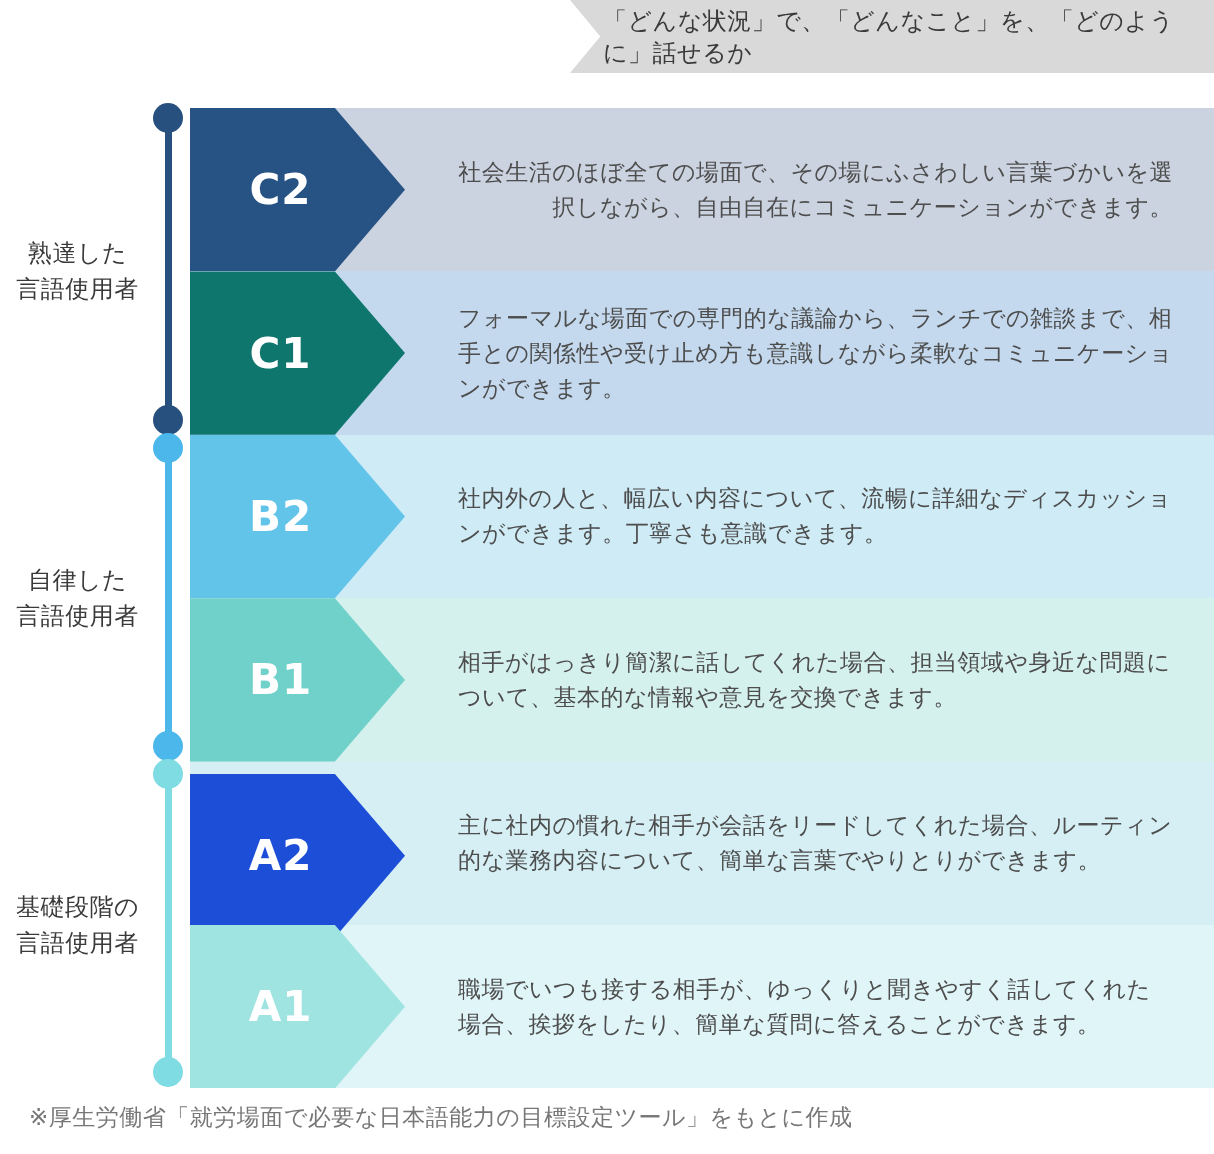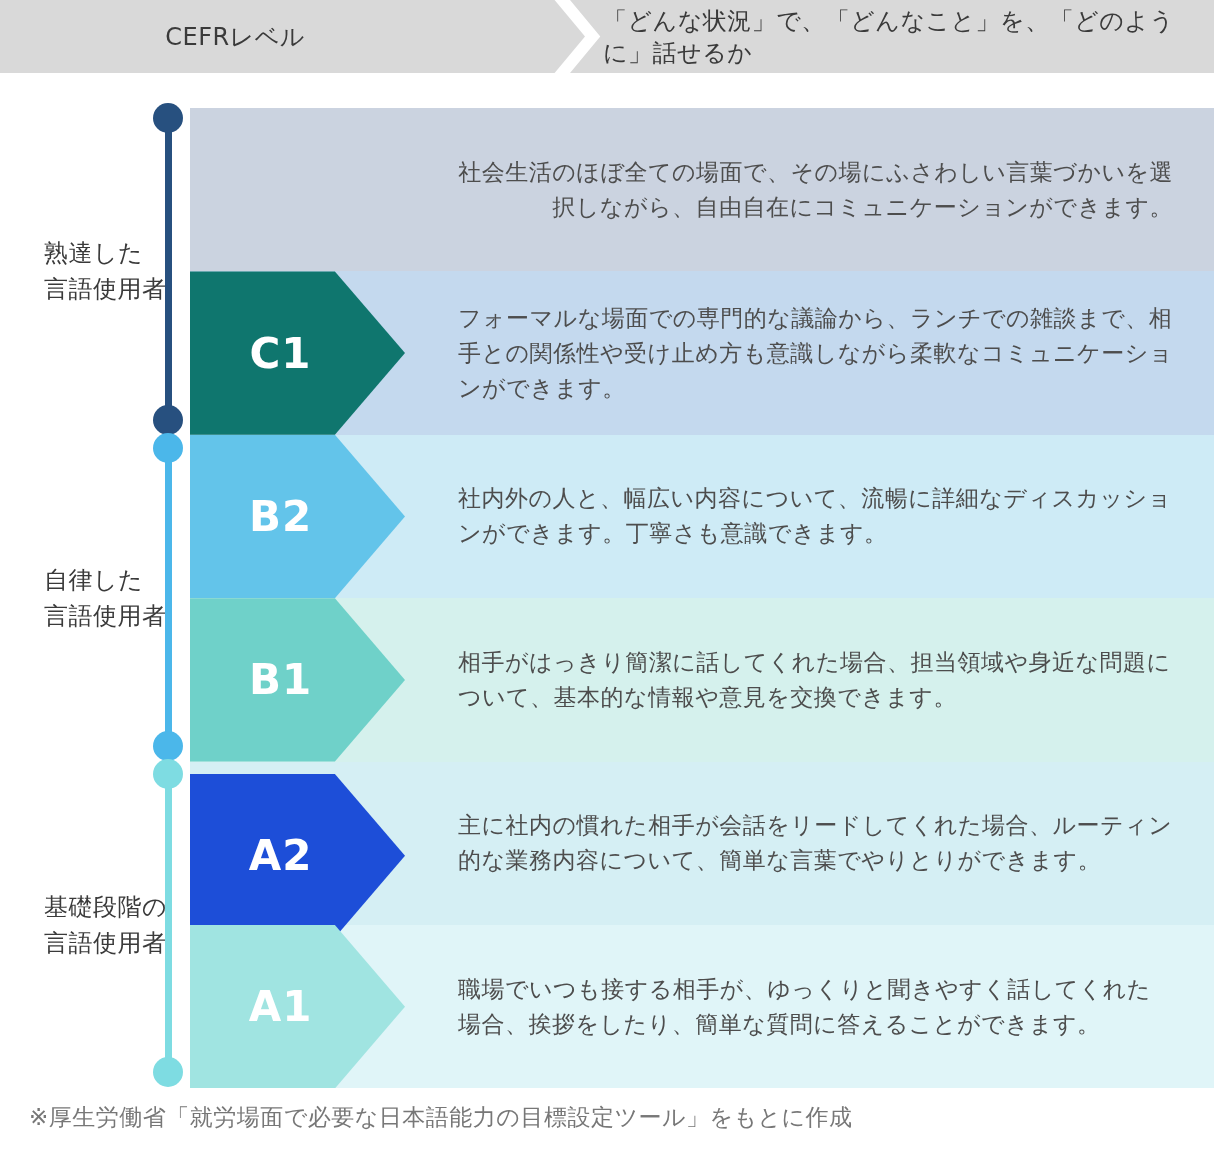--- a/index.html
+++ b/index.html
@@ -21,23 +21,22 @@
   .hdr-right{
     position:absolute;left:570px;top:0;width:644px;height:73px;
     clip-path:polygon(0 0,100% 0,100% 100%,0 100%,4.7% 50%);
     display:flex;align-items:center;
   }
   .hdr-text{font-size:24px;color:#3a3a3a;letter-spacing:0.5px;}
   .hdr-right .hdr-text{padding-left:33px;}
   
   .grp-label{
     position:absolute;left:0;width:155px;
-    text-align:left;font-size:24px;line-height:36px;color:#3a3a3a;
+    text-align:center;font-size:24px;line-height:36px;color:#3a3a3a;
     letter-spacing:0.5px;
-    margin-left:44px;
   }
   
   .tl-line{position:absolute;left:164.5px;width:7px;border-radius:4px;}
   .tl-dot{position:absolute;left:153px;width:30px;height:30px;border-radius:50%;}
   
   .row{
     position:absolute;left:190px;width:1024px;height:163.4px;
     display:flex;align-items:center;
   }
   .row-desc{
@@ -57,25 +56,20 @@
   .footer-note{
     position:absolute;left:5px;top:1102px;
     font-size:23px;color:#777777;letter-spacing:0.5px;margin-left:24px;
   }
 </style>
 </head>
 <body>
 
 <div id="canvas">
 
-  <div class="hdr-left" style="background: rgb(217, 217, 217);">
-    <div class="hdr-left-inner">
-      <span class="hdr-text">CEFRレベル</span>
-    </div>
-  </div>
   <div class="hdr-right" style="background: rgb(217, 217, 217);">
     <span class="hdr-text">「どんな状況」で、「どんなこと」を、「どのように」話せるか</span>
   </div>
 
   <div class="row" style="top: 108px; background: rgb(203, 211, 224); text-align: right;">
     <div class="row-desc">社会生活のほぼ全ての場面で、その場にふさわしい言葉づかいを選択しながら、自由自在にコミュニケーションができます。</div>
   </div>
   <div class="row" style="top: 271.4px; background: rgb(196, 217, 238);">
     <div class="row-desc">フォーマルな場面での専門的な議論から、ランチでの雑談まで、相手との関係性や受け止め方も意識しながら柔軟なコミュニケーションができます。</div>
   </div>
@@ -85,20 +79,23 @@
   <div class="row" style="top: 598.2px; background: rgb(213, 241, 237);">
     <div class="row-desc">相手がはっきり簡潔に話してくれた場合、担当領域や身近な問題について、基本的な情報や意見を交換できます。</div>
   </div>
   <div class="row" style="top: 761.6px; background: rgb(213, 239, 244);">
     <div class="row-desc">主に社内の慣れた相手が会話をリードしてくれた場合、ルーティン的な業務内容について、簡単な言葉でやりとりができます。</div>
   </div>
   <div class="row" style="top: 925px; background: rgb(224, 245, 248);">
     <div class="row-desc">職場でいつも接する相手が、ゆっくりと聞きやすく話してくれた場合、挨拶をしたり、簡単な質問に答えることができます。</div>
   </div>
 
+  <div class="arrow" style="top: 108px; background: rgb(39, 82, 132);">
+    <span class="arrow-code">C2</span>
+  </div>
   <div class="arrow" style="top: 271.4px; background: #0f766e;">
     <span class="arrow-code">C1</span>
   </div>
   <div class="arrow" style="top: 434.8px; background: rgb(99, 196, 234);">
     <span class="arrow-code">B2</span>
   </div>
   <div class="arrow" style="top: 598.2px; background: rgb(111, 209, 201);">
     <span class="arrow-code">B1</span>
   </div>
   <div class="arrow" style="top: 774px; background: #1d4ed8;">

